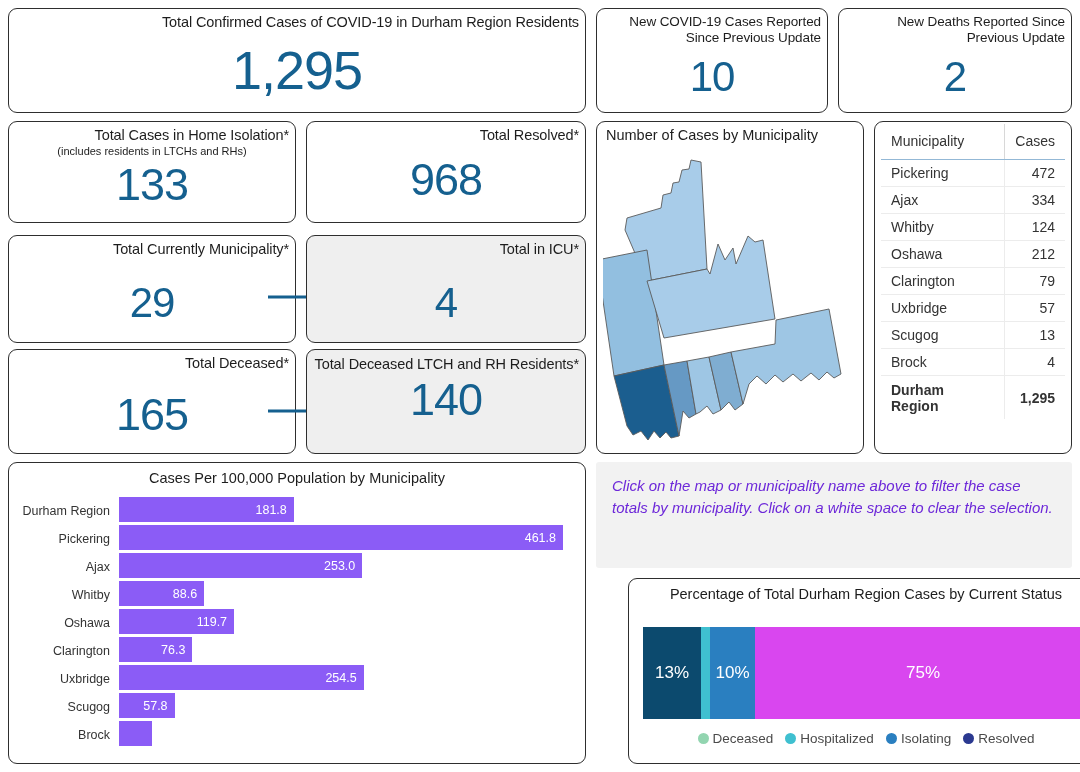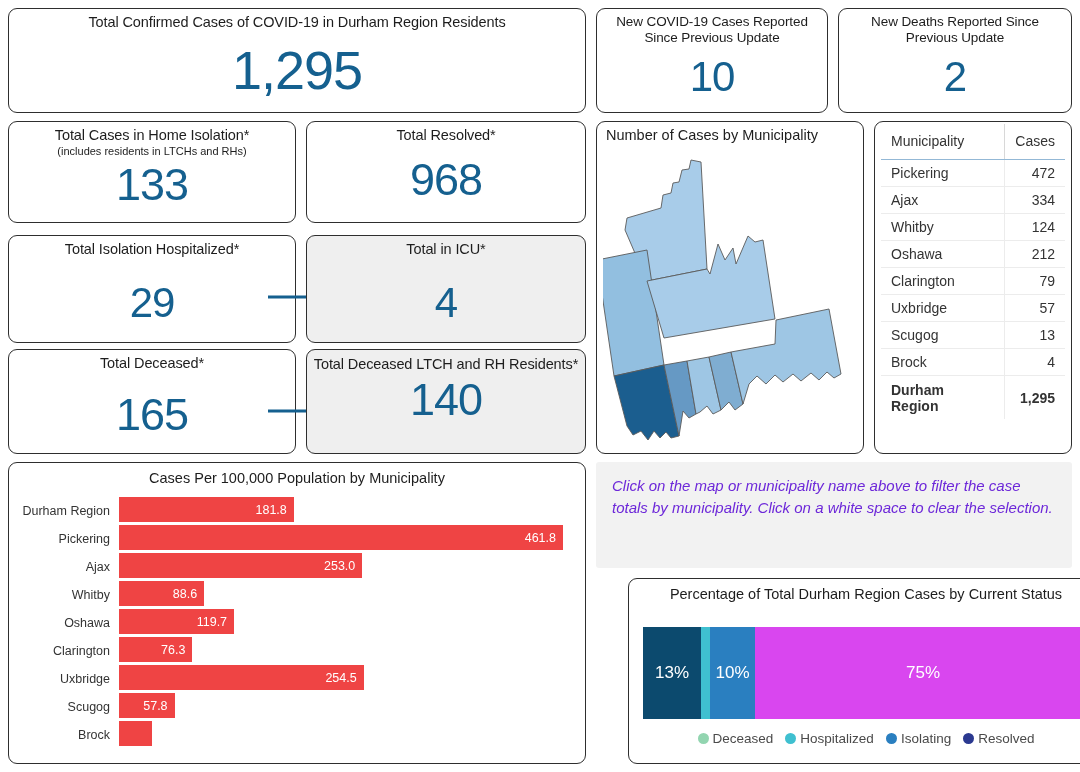--- a/index.html
+++ b/index.html
@@ -16,21 +16,21 @@
   }
   
   .card {
     position: absolute;
     background: #ffffff;
     border: 1.6px solid #2e2e2e;
     border-radius: 9px;
   }
   .card.grey { background: #efefef; }
   .kpi-title {
-    text-align: center;
+    text-align: right;
     color: #1d1d1d;
     font-size: 14.5px;
     line-height: 17px;
     padding: 5px 6px 0 6px;
     letter-spacing: -0.1px;
   }
   .kpi-sub {
     text-align: center;
     color: #1d1d1d;
     font-size: 11px;
@@ -105,21 +105,21 @@
     width: 110px;
     text-align: right;
     font-size: 12.5px;
     color: #333333;
     padding-right: 9px;
     flex: 0 0 auto;
   }
   .bar-track { position: relative; flex: 1 1 auto; height: 28px; }
   .bar-fill {
     height: 25px;
-    background: #ef4444;
+    background: #8b5cf6;
     position: relative;
     display: flex;
     align-items: center;
     justify-content: flex-end;
   }
   .bar-val {
     color: #ffffff;
     font-size: 12.5px;
     padding-right: 7px;
     white-space: nowrap;
@@ -170,21 +170,21 @@
     <div class="kpi-sub">(includes residents in LTCHs and RHs)</div>
     <div class="kpi-value" style="font-size:45px; line-height:49px; margin-top:2px;">133</div>
   </div>
 
   <div class="card" style="left:306px; top:121px; width:280px; height:102px;">
     <div class="kpi-title">Total Resolved*</div>
     <div class="kpi-value" style="font-size:45px; line-height:49px; margin-top:11px;">968</div>
   </div>
 
   <div class="card" style="left:8px; top:235px; width:288px; height:108px;">
-    <div class="kpi-title">Total Isolation Hospitalized*</div>
+    <div class="kpi-title">Total Currently Municipality*</div>
     <div class="kpi-value" style="font-size:42px; line-height:46px; margin-top:22px;">29</div>
   </div>
 
   <div class="arrow" style="left:268px; top:286px; width:70px; height:22px;">
     <svg width="70" height="22" viewBox="0 0 70 22">
       <line x1="0" y1="11" x2="58" y2="11" stroke="#15608f" stroke-width="3"></line>
       <polyline points="50,3 60,11 50,19" fill="none" stroke="#15608f" stroke-width="3"></polyline>
     </svg>
   </div>
 

